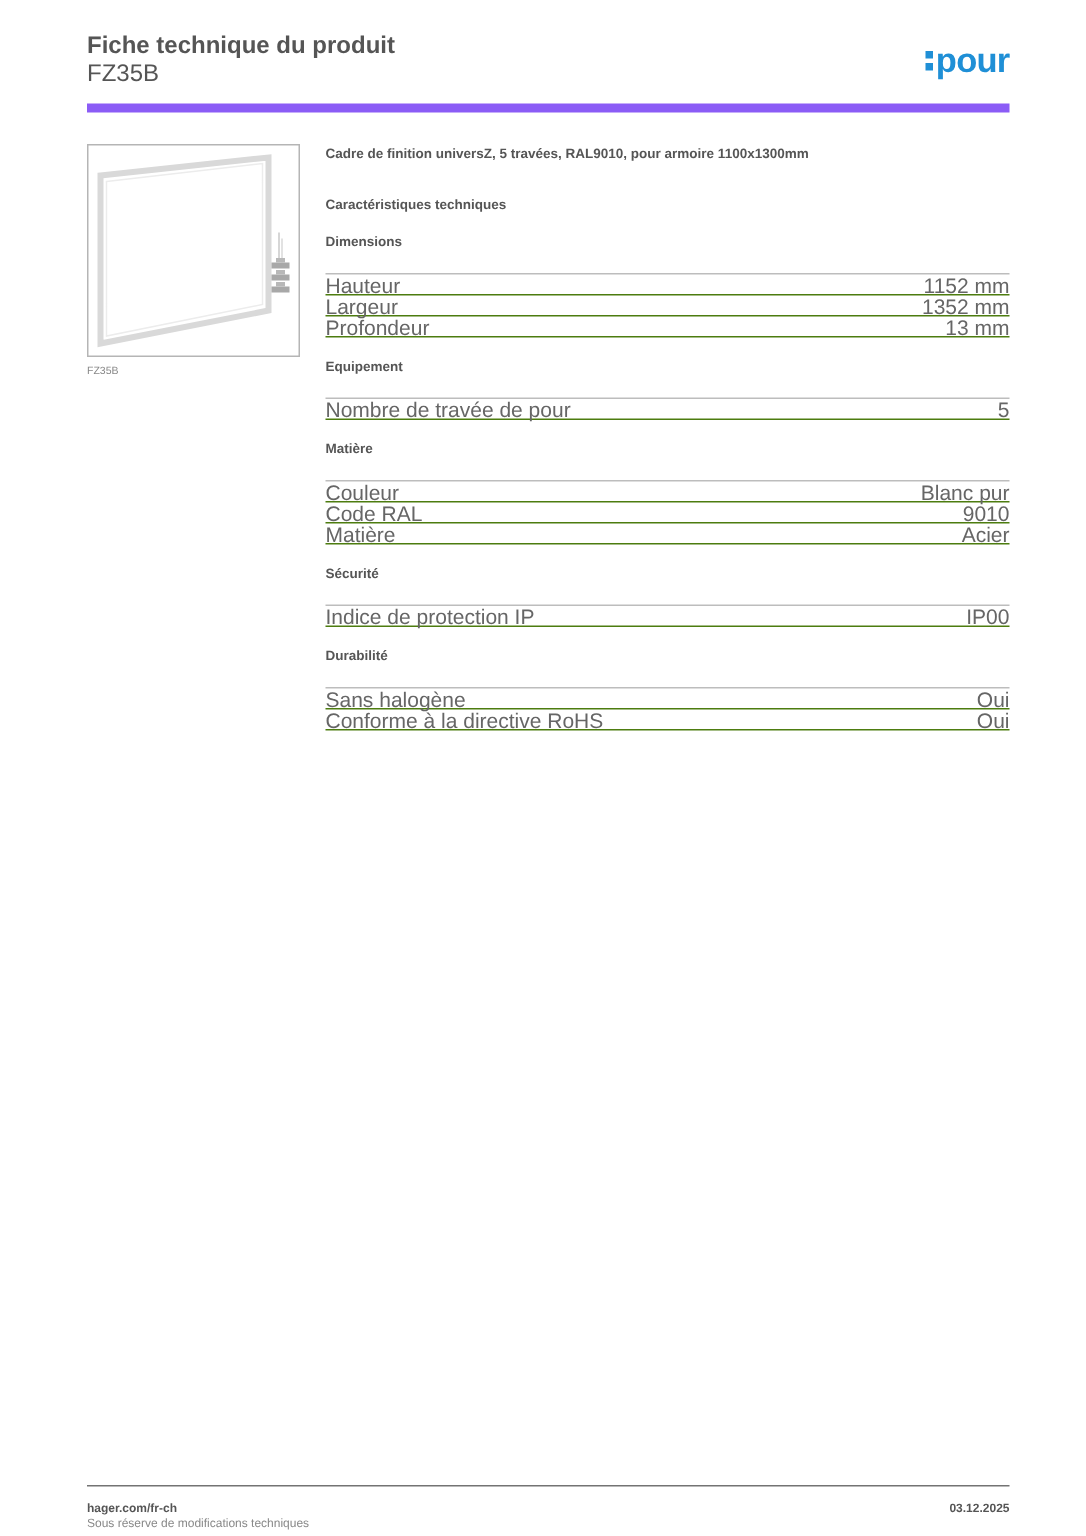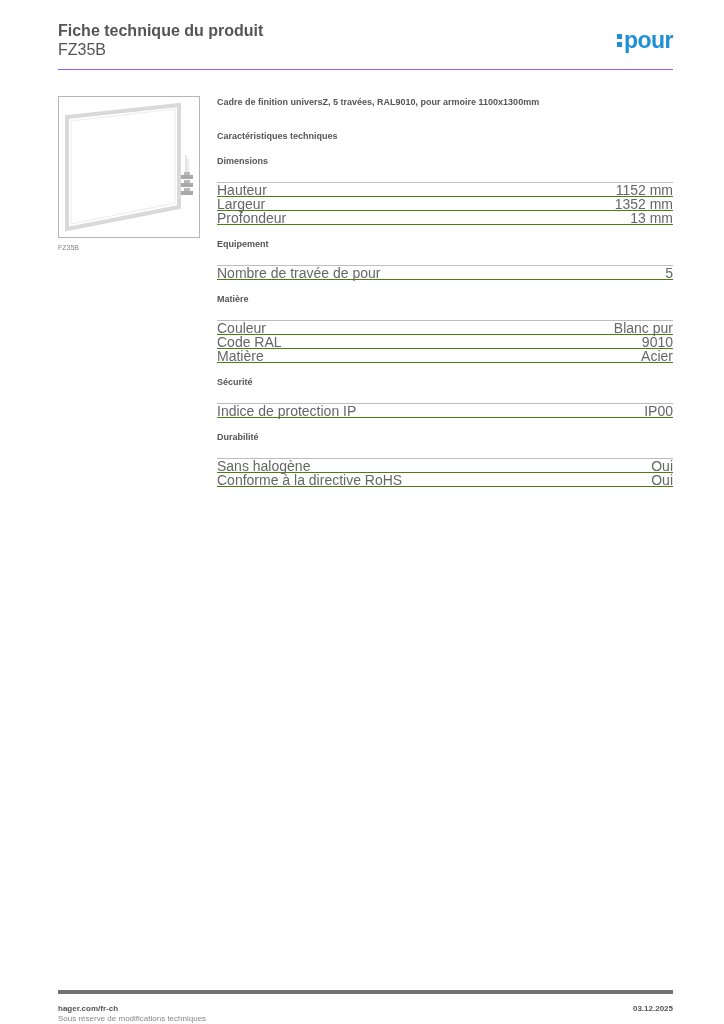--- a/index.html
+++ b/index.html
@@ -1,39 +1,39 @@
 <!DOCTYPE html>
 <html><head>
 <meta charset="utf-8">
 <style>
   html, body { margin: 0; padding: 0; background: #ffffff; }
   body { width: 724px; height: 1024px; position: relative; font-family: "Liberation Sans", sans-serif; color: #555; overflow: hidden; }
 
-  .header { position: absolute; left: 58px; top: 21px; width: 615px; height: 48px; border-bottom: 1px solid #8b5cf6; }
+  .header { position: absolute; left: 58px; top: 21px; width: 615px; height: 48px; border-bottom: 6px solid #8b5cf6; }
   .doc-title { position: absolute; left: 0; top: 0; font-size: 16px; font-weight: bold; color: #555; line-height: 19px; }
   .doc-code { position: absolute; left: 0; top: 19px; font-size: 16px; color: #555; line-height: 19px; }
   .logo { position: absolute; right: 0; top: 6px; font-size: 23px; font-weight: bold; color: #1f8fd6; letter-spacing: -0.5px; line-height: 26px; }
   .logo .colon { display: inline-block; width: 5px; position: relative; margin-right: 2px; height: 16px; }
   .logo .colon::before, .logo .colon::after { content: ""; position: absolute; left: 0; width: 5px; height: 5px; background: #1f8fd6; }
   .logo .colon::before { top: 2px; }
   .logo .colon::after { top: 10px; }
 
   .image-box { position: absolute; left: 58px; top: 96px; width: 142px; height: 142px; border: 1px solid #b5b5b5; box-sizing: border-box; }
   .image-caption { position: absolute; left: 58px; top: 244px; font-size: 7px; color: #888; }
 
   .content { position: absolute; left: 217px; top: 96px; width: 456px; }
   .product-desc { font-size: 9px; font-weight: bold; color: #555; line-height: 12px; height: 12px; }
   .specs-title { font-size: 9px; font-weight: bold; color: #555; margin-top: 22px; line-height: 12px; }
 
   .section { margin-top: 14px; }
   .section-title { font-size: 9px; font-weight: bold; color: #555; line-height: 11px; padding-bottom: 15px; border-bottom: 1.5px solid #bdbdbd; }
   .row { display: flex; justify-content: space-between; font-size: 14px; color: #666; line-height: 13px; border-bottom: 1px solid #4d7c0f; height: 14px; box-sizing: border-box; padding-top: 1px; }
   .row .val { text-align: center; }
 
-  .footer { position: absolute; left: 58px; top: 990px; width: 615px; border-top: 4px solid #737373; }
+  .footer { position: absolute; left: 58px; top: 990px; width: 615px; border-top: 1px solid #737373; }
   .footer-left { position: absolute; left: 0; top: 10px; font-size: 8px; font-weight: bold; color: #555; }
   .footer-center { position: absolute; left: 0; width: 100%; text-align: left; top: 20px; font-size: 8px; color: #888; }
   .footer-right { position: absolute; right: 0; top: 10px; font-size: 8px; font-weight: bold; color: #555; }
 </style>
 </head>
 <body>
 
 <div class="header">
   <div class="doc-title">Fiche technique du produit</div>
   <div class="doc-code">FZ35B</div>

